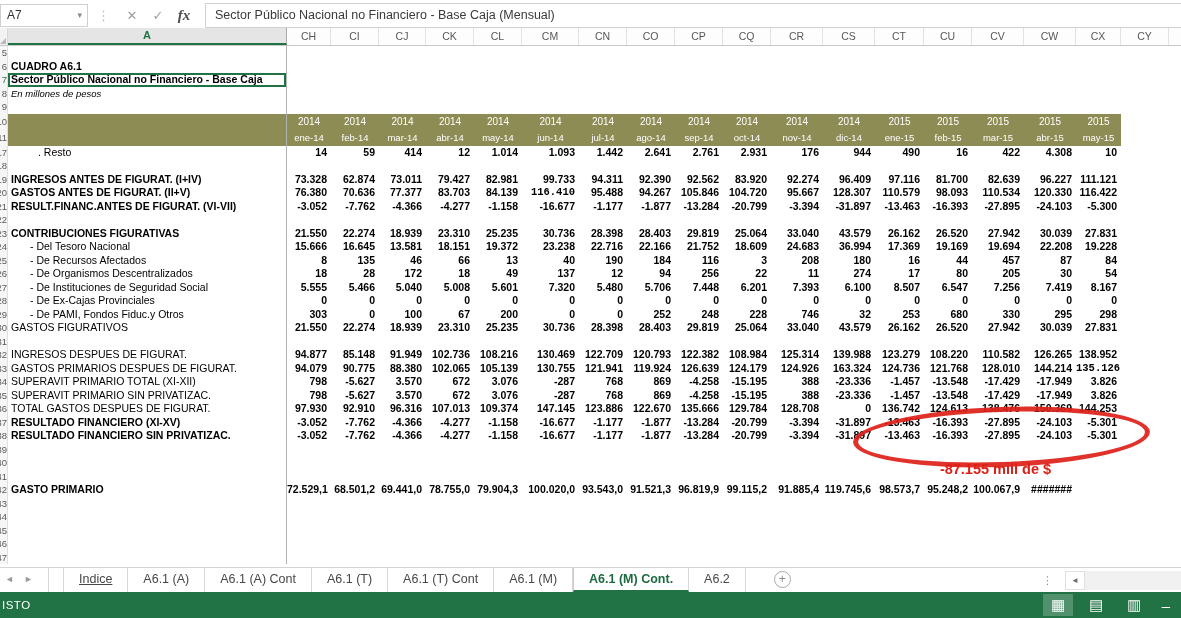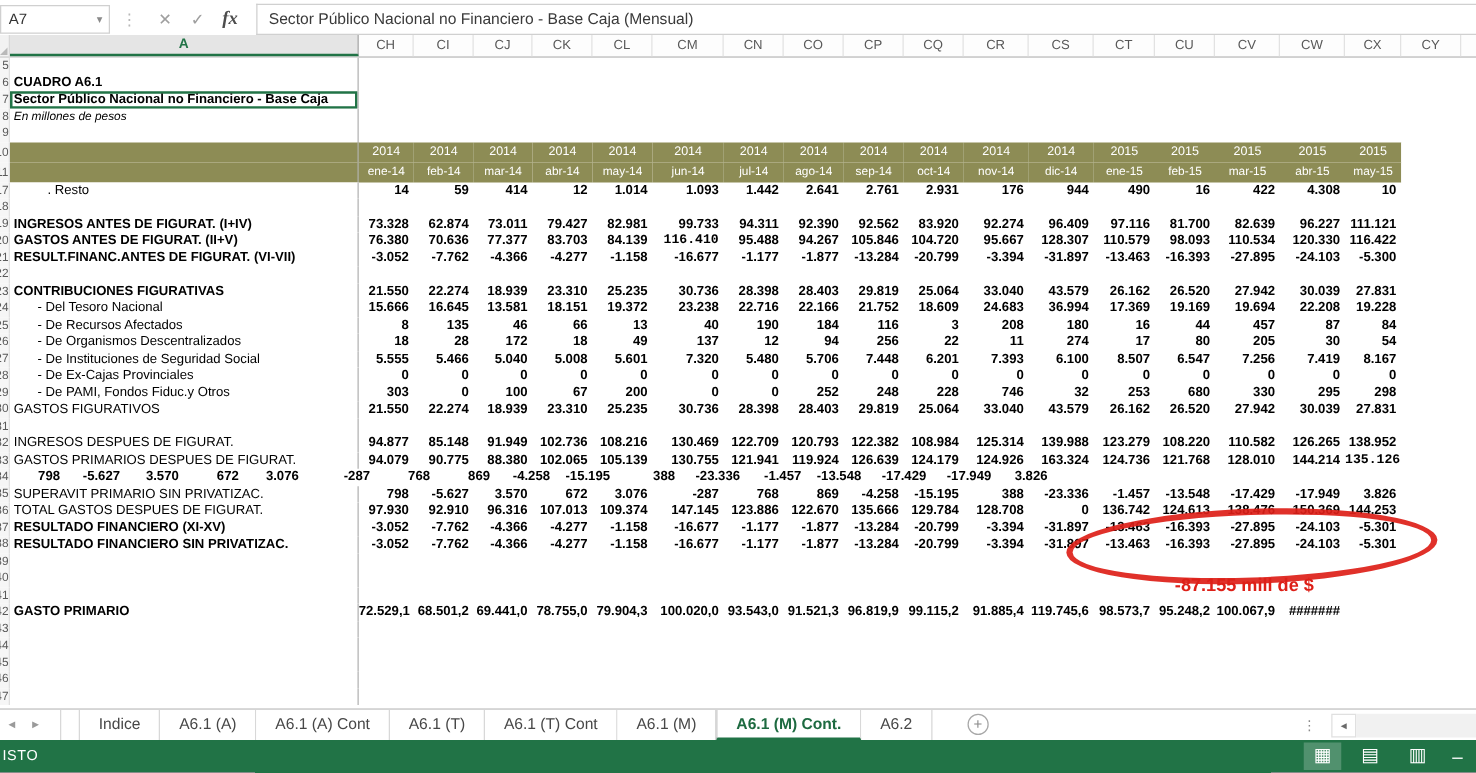--- a/index.html
+++ b/index.html
@@ -1,17 +1,17 @@
 <!DOCTYPE html>
 <html><head>
 <meta charset="utf-8">
 <style>
   * { margin:0; padding:0; box-sizing:border-box; }
   body { background:#888; }
-  #app { position:relative; width:1181px; height:618px; background:#000000;
+  #app { position:relative; width:1181px; height:618px; background:#e5e5e5;
          font-family:"Liberation Sans", sans-serif; overflow:hidden; }
 
   
   .topbar { display:flex; align-items:center; height:28px; background:#fff; padding-top:2px; }
   .namebox { width:88px; height:23px; border:1px solid #d0d0d0; display:flex; align-items:center;
              font-size:12px; color:#333; padding-left:6px; }
   .nb-arrow { margin-left:auto; color:#8a8a8a; font-size:9px; padding:0 5px; }
   .sep-dots { color:#b8b8b8; margin:0 9px; font-size:13px; }
   .fbtn { color:#9f9f9f; font-size:13px; width:26px; text-align:center; }
   .fx { font-family:"Liberation Serif", serif; font-style:italic; font-weight:bold;
@@ -59,21 +59,21 @@
              border:5px solid #dd2018; border-radius:50%; transform:rotate(-2deg); opacity:.92; }
   .ann { position:absolute; left:893px; top:461px; width:205px; text-align:center;
          color:#dd2018; font-weight:bold; font-size:14.5px; }
 
   
   .tabbar { height:25px; display:flex; align-items:stretch; background:#ffffff;
             border-top:1px solid #d5d5d5; font-size:12.5px; color:#474747; }
   .tnav { width:19px; text-align:center; line-height:23px; color:#9a9a9a; font-size:9px; }
   .tabsep { width:1px; background:#d8d8d8; margin:0; }
   .tab { padding:0 15px; line-height:23px; border-right:1px solid #d8d8d8; background:#fff; }
-  .tab:first-of-type { border-left:1px solid #d8d8d8; }
+  .tab:first-of-type { border-left:1px solid #d8d8d8;text-decoration:underline; }
   .tab.active { color:#1d6a40; font-weight:bold; border-bottom:2px solid #217346;
                 border-left:1px solid #c9c9c9; }
   .addbtn { width:17px; height:17px; border:1px solid #a8a8a8; border-radius:50%; color:#8a8a8a;
             text-align:center; line-height:15px; margin:3px 0 0 28px; font-size:12px; flex:none; }
   .tab-right { margin-left:auto; display:flex; align-items:center; }
   .tab-dots { color:#8a8a8a; font-size:11px; margin-right:12px; }
   .hs-arrow { width:20px; height:19px; background:#fff; border:1px solid #e0e0e0; color:#6a6a6a;
               font-size:8px; text-align:center; line-height:18px; }
   .hs-track { width:96px; height:19px; background:#f1f1f1; }
 
@@ -521,20 +521,21 @@
           <div class="v" style="width: 52px;">163.324</div>
           <div class="v" style="width: 49px;">124.736</div>
           <div class="v" style="width: 48px;">121.768</div>
           <div class="v" style="width: 52px;">128.010</div>
           <div class="v" style="width: 52px;">144.214</div>
           <div class="v" style="width: 45px; font-family: Liberation Mono, monospace;">135.126</div>
           <div class="v cy" style="width: 48px;"></div>
         </div>
         <div class="r">
           <div class="rn">34</div>
+          <div class="lab n">SUPERAVIT PRIMARIO TOTAL (XI-XII)</div>
           <div class="v" style="width: 44px;">798</div>
           <div class="v" style="width: 48px;">-5.627</div>
           <div class="v" style="width: 47px;">3.570</div>
           <div class="v" style="width: 48px;">672</div>
           <div class="v" style="width: 48px;">3.076</div>
           <div class="v" style="width: 57px;">-287</div>
           <div class="v" style="width: 48px;">768</div>
           <div class="v" style="width: 48px;">869</div>
           <div class="v" style="width: 48px;">-4.258</div>
           <div class="v" style="width: 48px;">-15.195</div>

